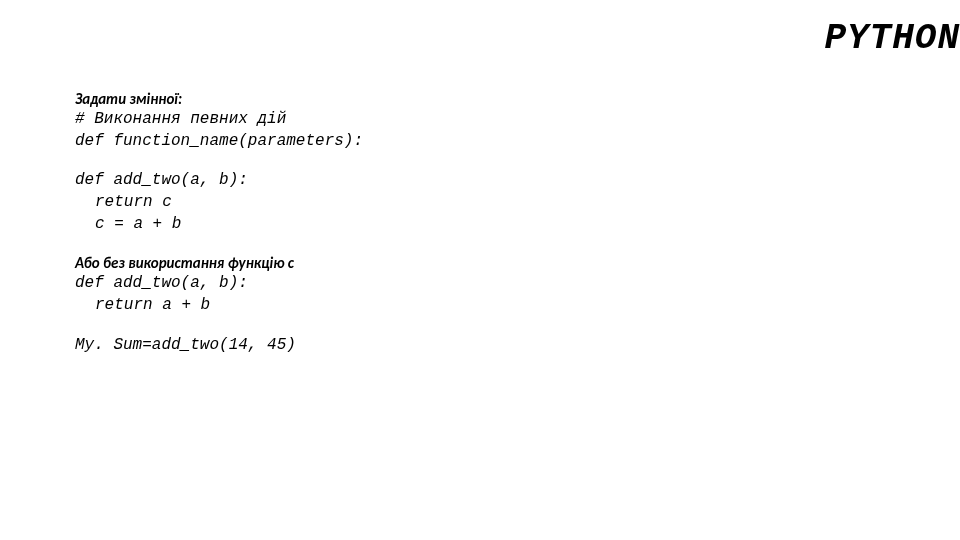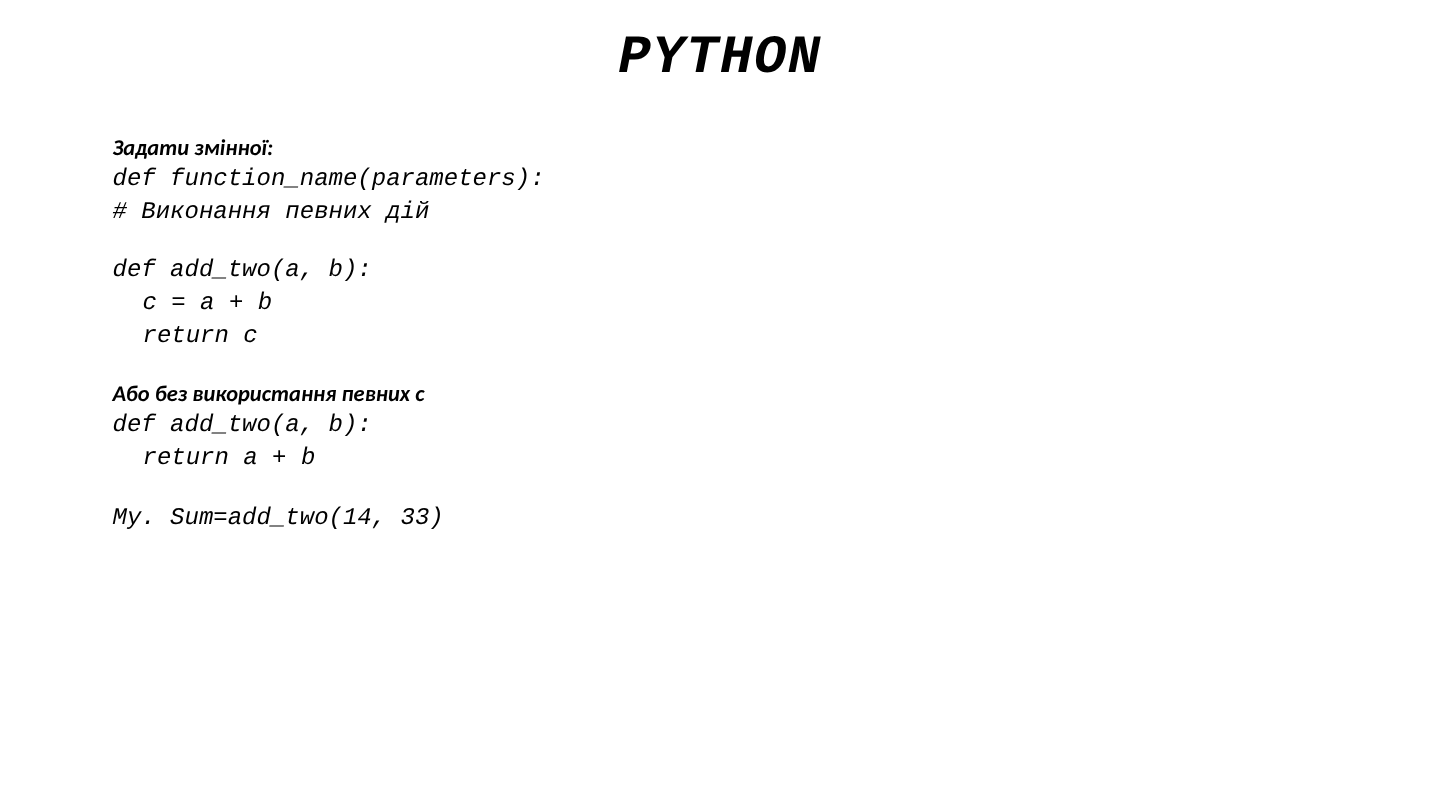--- a/index.html
+++ b/index.html
@@ -13,21 +13,21 @@
       background: #ffffff;
       font-family: Georgia, 'Times New Roman', serif;
       color: #000000;
       position: relative;
     }
     .title {
       font-family: 'Courier New', Courier, monospace;
       font-size: 36px;
       font-weight: bold;
       font-style: italic;
-      text-align: center;
+      text-align: right;
       padding-top: 18px;
       letter-spacing: 1px;
     }
     .content {
       padding-left: 75px;
       padding-top: 30px;
     }
     .section {
       margin-bottom: 18px;
     }
@@ -51,33 +51,33 @@
   </style>
 </head>
 <body>
 
 <div class="title">PYTHON</div>
 
 <div class="content">
 
   <div class="section">
     <div class="label">Задати змінної:</div>
+    <div class="code"># Виконання певних дій</div>
     <div class="code">def function_name(parameters):</div>
-    <div class="code"># Виконання певних дій</div>
   </div>
 
   <div class="section">
     <div class="code">def add_two(a, b):</div>
+    <div class="code indent">return c</div>
     <div class="code indent">c = a + b</div>
-    <div class="code indent">return c</div>
   </div>
 
   <div class="section">
-    <div class="label">Або без використання певних с</div>
+    <div class="label">Або без використання функцію с</div>
     <div class="code">def add_two(a, b):</div>
     <div class="code indent">return a + b</div>
   </div>
 
   <div class="section">
-    <div class="code">My. Sum=add_two(14, 33)</div>
+    <div class="code">My. Sum=add_two(14, 45)</div>
   </div>
 
 </div>
 
 </body></html>

